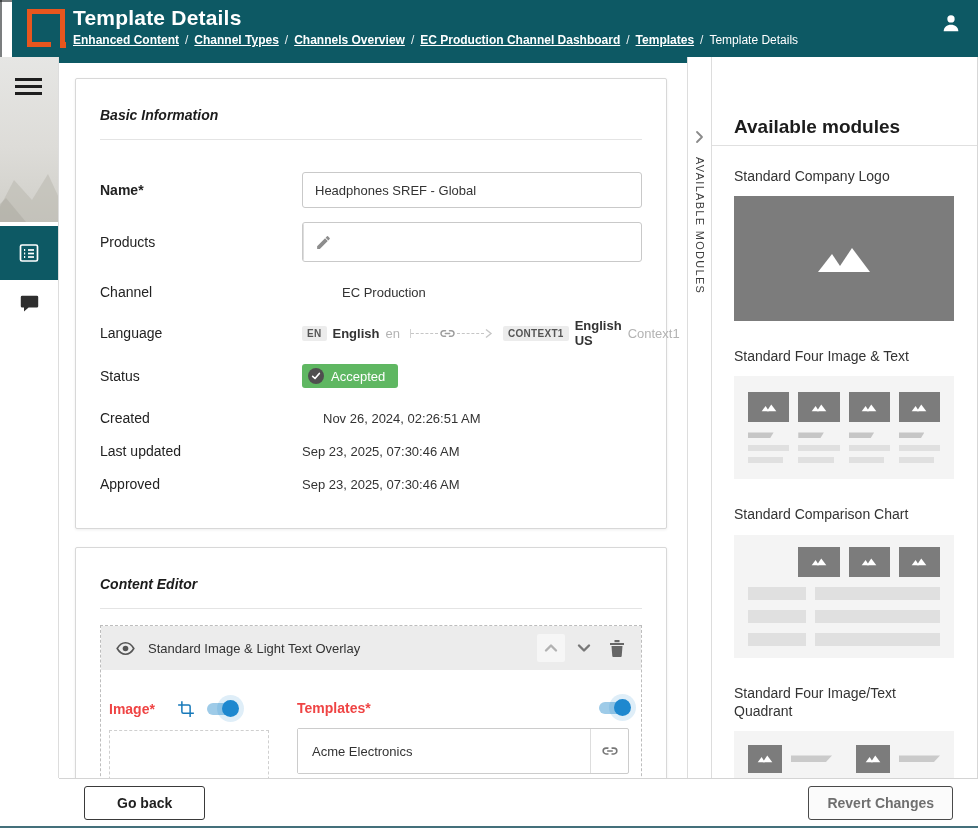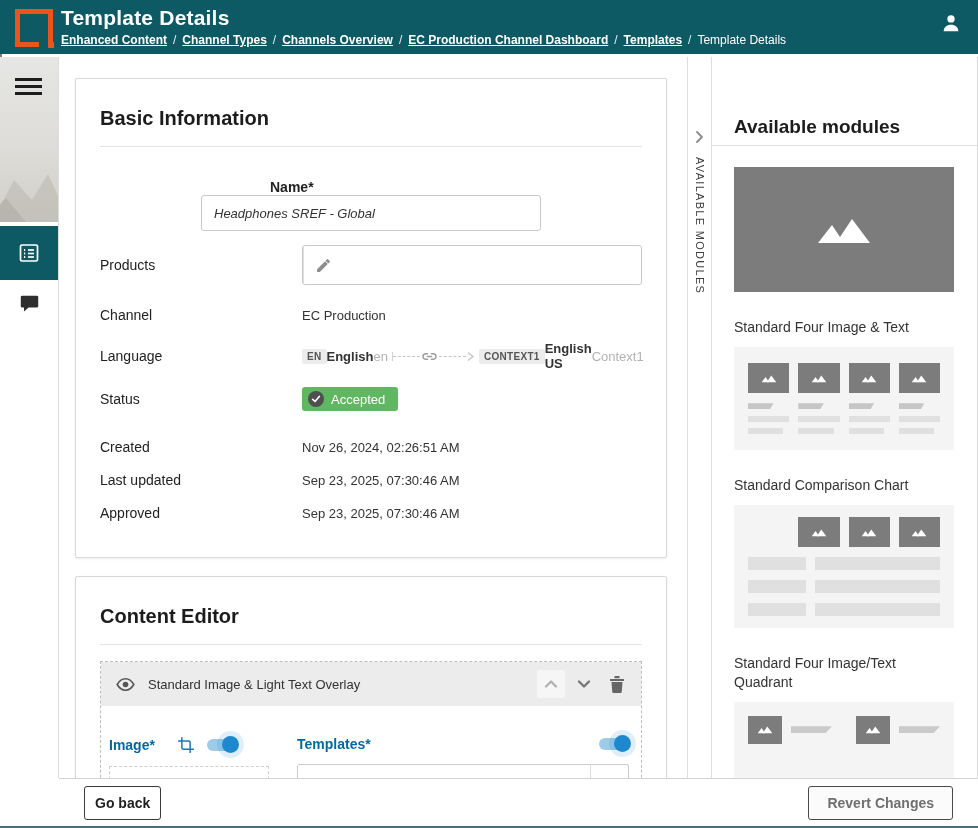--- a/index.html
+++ b/index.html
@@ -2,21 +2,21 @@
 <html><head>
 <meta charset="utf-8">
 <style>
   * { margin:0; padding:0; box-sizing:border-box; }
   html,body { background:#fff; }
   body { width:978px; height:828px; font-family:"Liberation Sans", sans-serif; }
   .page { position:relative; width:978px; height:828px; overflow:hidden; background:#fff;
           box-shadow: inset 2px 0 0 rgba(15,20,22,.55), inset 0 2px 0 rgba(15,20,22,.55); }
 
   
-  .header { position:absolute; top:0; left:0; right:0; height:54px; background:#0d5964; display:flex; }
+  .header { position:absolute; top:0; left:12px; right:0; height:63px; background:#0d5964; display:flex; }
   .logo { position:relative; width:38px; height:38px; margin:9px 0 0 15px; flex:none; }
   .logo-box { position:absolute; inset:0; border:5px solid #e8561e; }
   .logo-gap { position:absolute; right:3px; bottom:0; width:11px; height:5px; background:#0d5964; }
   .logo-dot { position:absolute; right:-1px; bottom:-1px; width:6px; height:6px; background:#e8561e; }
   .header-text { margin-left:8px; padding-top:6px; color:#fff; }
   .header-title { font-size:21px; font-weight:700; letter-spacing:.2px; }
   .breadcrumbs { margin-top:3px; font-size:12px; font-weight:600; display:flex; align-items:center; gap:6px; white-space:nowrap; }
   .crumb { color:#fff; text-decoration:underline; cursor:pointer; }
   .crumb.current { text-decoration:none; font-weight:400; }
   .crumb-sep { color:#e8eef0; font-weight:400; }
@@ -38,44 +38,44 @@
   
   .content { flex:1; min-width:0; position:relative; overflow:hidden; }
   .tabs { height:44px; display:flex; align-items:flex-end; padding-left:8px; gap:22px; }
   .tab { padding:0 8px 12px; font-size:14px; color:#333; cursor:pointer; }
   .tab.active { border-bottom:3px solid #1779ba; padding-bottom:9px; }
   .cards { padding:21px 0 0 16px; height:calc(100% - 44px); overflow:hidden; }
 
   .card { width:592px; background:#fff; border:1px solid #d8d8d8; border-radius:2px;
           box-shadow:0 1px 3px rgba(0,0,0,.07); padding:24px 24px 36px; }
   .card + .card { margin-top:18px; }
-  .card-title { font-size:20px; font-weight:700; color:#1c1c1c; padding-top:4px; }
+  .card-title { font-size:14px; font-weight:700; color:#1c1c1c; padding-top:4px;font-style:italic; }
   .card-divider { border-bottom:1px solid #e4e4e4; margin-top:16px; }
 
   .field-row { display:flex; align-items:center; }
   .field-label { width:202px; flex:none; font-size:14px; color:#222; }
   .field-label.bold { font-weight:700; }
   .field-value { font-size:13px; color:#333; }
 
-  .row-name { margin-top:32px;flex-direction:column; }
+  .row-name { margin-top:32px; }
   .row-products { margin-top:14px; }
-  .row-channel { margin-top:22px; }
+  .row-channel { margin-top:22px;gap:40px; }
   .row-language { margin-top:18px; }
   .row-status { margin-top:16px; }
-  .row-created { margin-top:28px; }
+  .row-created { margin-top:22px;gap:21px; }
   .row-updated { margin-top:17px;align-items:flex-end; }
   .row-approved { margin-top:17px; }
 
   .text-input { width:340px; height:36px; border:1px solid #c9c9c9; border-radius:3px; padding:0 12px;
-                font-size:13px; color:#333; font-family:"Liberation Sans", sans-serif; background:#fff;font-style:italic; }
+                font-size:13px; color:#333; font-family:"Liberation Sans", sans-serif; background:#fff; }
   .products-box { width:340px; height:40px; border:1px solid #c9c9c9; border-radius:3px; display:flex; align-items:center; overflow:hidden; background:#fff; }
   .products-text { flex:1; padding:0 12px; font-size:13px; color:#555; }
   .edit-cell { width:40px; height:100%; border-left:1px solid #ddd; display:flex; align-items:center; justify-content:center; cursor:pointer; }
 
-  .lang-row { display:flex; align-items:center; gap:0; font-size:13px; }
+  .lang-row { display:flex; align-items:center; gap:6px; font-size:13px; }
   .lang-badge { background:#ececec; color:#555; font-size:10px; font-weight:700; padding:2px 5px; border-radius:2px; letter-spacing:.3px; }
   .lang-name { color:#333; font-weight:600; }
   .lang-code { color:#b3b3b3; }
   .lang-connector { display:flex; align-items:center; margin:0 4px; }
   .conn-tick { width:1px; height:9px; background:#d2d2d2; }
   .conn-dash { width:27px; border-top:1px dashed #c6c6c6; }
 
   .status-badge { display:inline-flex; align-items:center; gap:7px; background:#5fb762; border-radius:3px;
                   padding:4px 13px 4px 6px; color:#fff; font-size:13px; }
   .check-circle { width:16px; height:16px; border-radius:50%; background:#4f4f4f; display:flex; align-items:center; justify-content:center; }
@@ -84,21 +84,21 @@
   .module-wrap { margin-top:16px; border:1px dashed #bdbdbd; }
   .module-bar { height:44px; background:#ececec; display:flex; align-items:center; padding:0 10px 0 14px; }
   .module-name { font-size:13px; color:#333; margin-left:12px; }
   .bar-actions { margin-left:auto; display:flex; align-items:center; gap:5px; }
   .icon-btn { width:28px; height:28px; display:flex; align-items:center; justify-content:center; cursor:pointer; border-radius:2px; }
   .icon-btn.disabled { background:#f6f6f6; }
   .module-fields { display:flex; padding:30px 12px 0 8px; background:#fff; }
   .mf-left { width:188px; flex:none; }
   .mf-right { flex:1; }
   .mf-label-row { display:flex; align-items:center; }
-  .mf-label { font-size:14px; font-weight:700; color:#0369a1; }
+  .mf-label { font-size:14px; font-weight:700; color:#ef4444; }
   .toggle { width:30px; height:12px; background:#9ecbe8; border-radius:6px; position:relative; flex:none; cursor:pointer; }
   .toggle-knob { position:absolute; right:-2px; top:-3px; width:17px; height:17px; border-radius:50%;
                  background:#1e88cf; box-shadow:0 0 0 5px rgba(30,136,207,.14); }
   .image-drop { margin-top:12px; width:160px; height:60px; border:1px dashed #cfcfcf; }
   .headline-box { margin-top:12px; height:46px; border:1px solid #ccc; border-radius:2px; display:flex; background:#fff; }
   .headline-input { flex:1; border:0; padding:0 14px; font-size:13px; color:#333; font-family:"Liberation Sans", sans-serif; min-width:0; }
   .headline-link-cell { width:38px; border-left:1px solid #ddd; display:flex; align-items:center; justify-content:center; cursor:pointer; }
 
   
   .collapse-strip { width:24px; flex:none; border-left:1px solid #ddd; display:flex; flex-direction:column; align-items:center; padding-top:72px; background:#fff; }
@@ -126,21 +126,21 @@
   .prev-quad { padding:14px; display:grid; grid-template-columns:1fr 1fr; gap:24px; height:80px; align-content:start; }
   .quad-cell { display:flex; align-items:center; gap:9px; }
   .quad-img { width:34px; height:28px; background:#7c7c7c; flex:none; display:flex; align-items:center; justify-content:center; }
   .quad-bar { flex:1; height:7px; background:#cacaca; clip-path:polygon(0 0,100% 0,84% 100%,0 100%); }
 
   
   .footer { position:absolute; left:0; right:0; bottom:0; height:50px; background:#fff; z-index:10;
             display:flex; align-items:center; padding:0 25px 0 84px; }
   .footer-line { position:absolute; top:0; left:59px; right:0; height:1px; background:#d4d4d4; }
   .btn { height:34px; border-radius:3px; font-size:14px; font-weight:600; font-family:"Liberation Sans", sans-serif; cursor:pointer; }
-  .btn-goback { background:#fff; border:1px solid #3a3a3a; color:#1f1f1f; padding:0 10px;text-align:right; }
+  .btn-goback { background:#fff; border:1px solid #3a3a3a; color:#1f1f1f; padding:0 32px;text-align:right; }
   .btn-revert { background:#fbfbfb; border:1px solid #4a4a4a; color:#6f6f6f; padding:0 18px; margin-left:auto; }
   .btn-approve { background:#1d6fa8; border:1px solid #1d6fa8; color:#fff; padding:0 24px; margin-left:13px; }
   .window-bottom { position:absolute; left:0; right:0; bottom:0; height:2px; background:#44707b; z-index:11; }
 </style>
 </head>
 <body>
 
 <div class="page">
 
   <div class="header">
@@ -365,20 +365,21 @@
       <div class="strip-label">AVAILABLE MODULES</div>
     </div>
 
     <div class="modules-panel">
       <div class="panel-header">
         <div class="panel-title">Available modules</div>
       </div>
       <div class="module-list">
 
         <div>
+          <div class="mod-name">Standard Company Logo</div>
           <div class="mod-preview prev-logo">
             <svg width="64" height="30" viewBox="0 0 64 30" fill="#ffffff">
                 <polygon points="6,28 20,10 32,28"></polygon>
                 <polygon points="24,28 40,4 58,28"></polygon>
               </svg>
           </div>
         </div>
 
         <div>
           <div class="mod-name">Standard Four Image &amp; Text</div>

